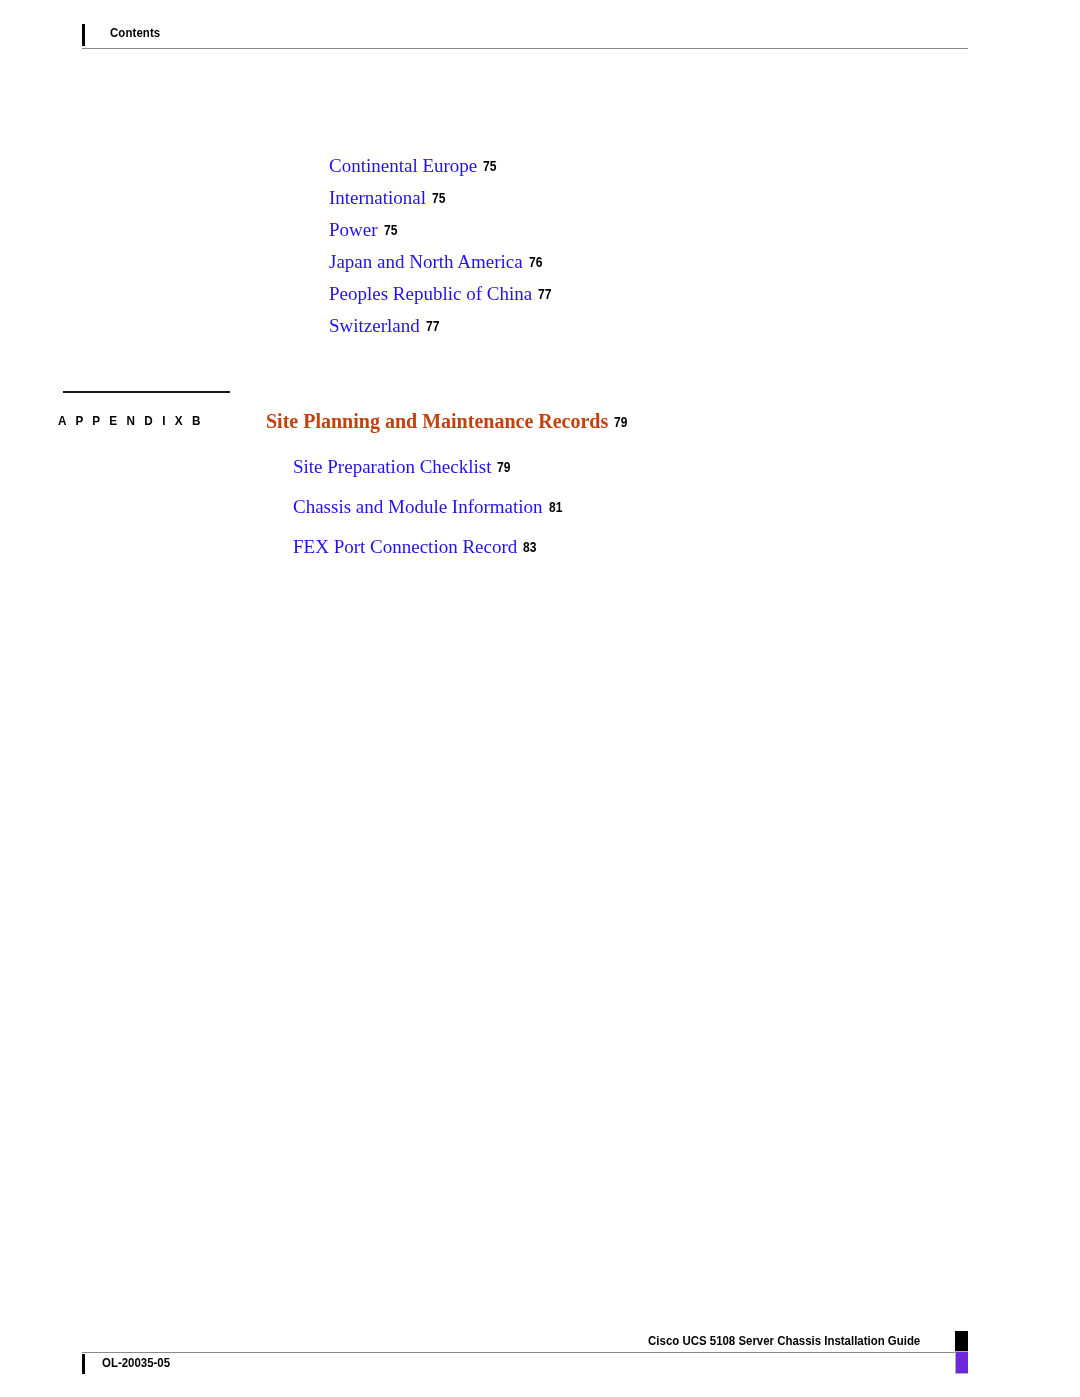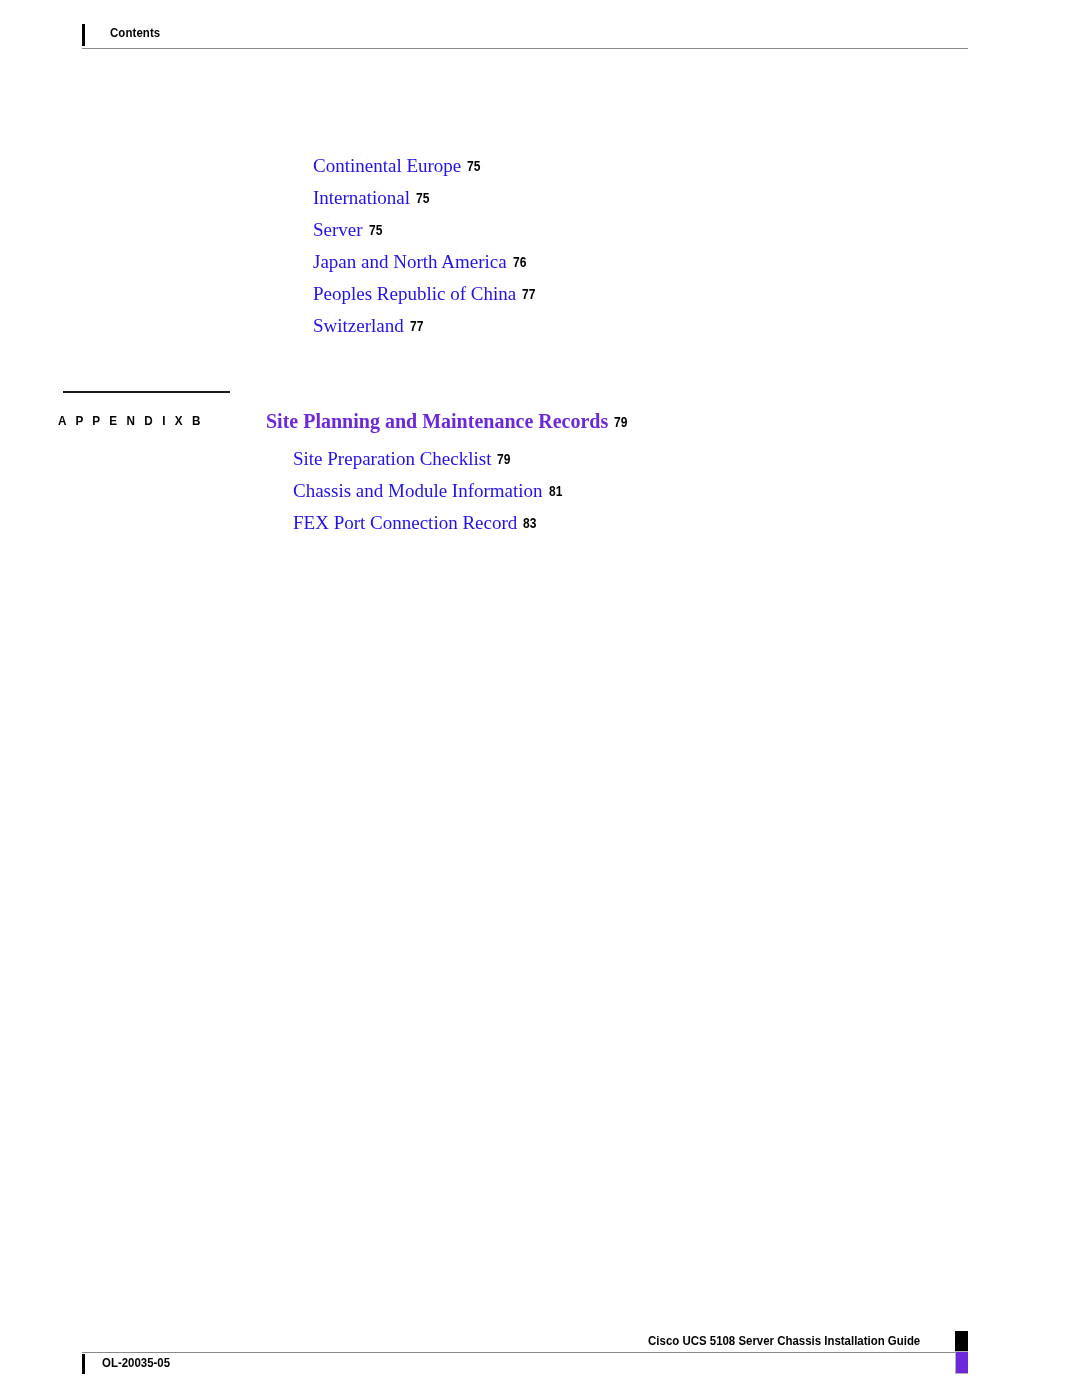--- a/index.html
+++ b/index.html
@@ -72,21 +72,21 @@
   
   #toc-body {
     position: absolute;
     left: 0;
     top: 0;
     width: 1080px;
   }
 
   .toc-group {
     position: absolute;
-    left: 0;
+    left: 16px;
   }
   #toc-group-front {
     top: 150px;
   }
   .toc-line {
     position: relative;
     height: 32px;
     white-space: nowrap;
     line-height: 32px;
   }
@@ -140,32 +140,33 @@
     transform-origin: left center;
   }
   #appendix-heading {
     position: absolute;
     left: 266px;
     top: 24px;
     white-space: nowrap;
     line-height: 24px;
   }
   .toc-title-bold {
-    color: #6d28d9;
+    color: #c2410c;
     font-family: "Liberation Serif", serif;
     font-weight: bold;
     font-size: 20px;
   }
   #appendix-subentries {
     position: absolute;
     left: 0;
     top: 58px;
   }
   .toc-level3 {
     padding-left: 293px;
+    margin-top: 8px;
   }
 
   
   #running-footer {
     position: absolute;
     left: 0;
     top: 1325px;
     width: 1080px;
     height: 72px;
   }
@@ -256,21 +257,21 @@
 
       <div class="toc-line toc-level2">
         <span class="toc-title">Continental Europe</span><span class="toc-page">75</span>
       </div>
 
       <div class="toc-line toc-level2">
         <span class="toc-title">International</span><span class="toc-page">75</span>
       </div>
 
       <div class="toc-line toc-level2">
-        <span class="toc-title">Server</span><span class="toc-page">75</span>
+        <span class="toc-title">Power</span><span class="toc-page">75</span>
       </div>
 
       <div class="toc-line toc-level2">
         <span class="toc-title">Japan and North America</span><span class="toc-page">76</span>
       </div>
 
       <div class="toc-line toc-level2">
         <span class="toc-title">Peoples Republic of China</span><span class="toc-page">77</span>
       </div>
 

